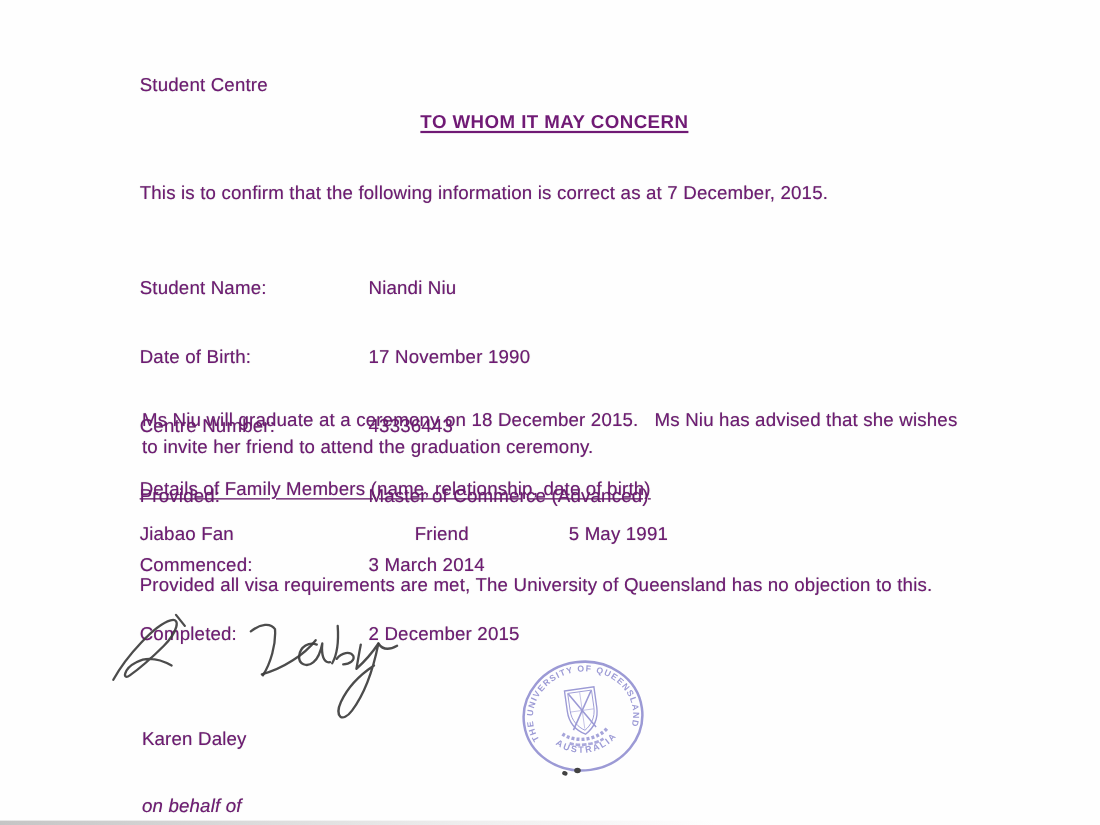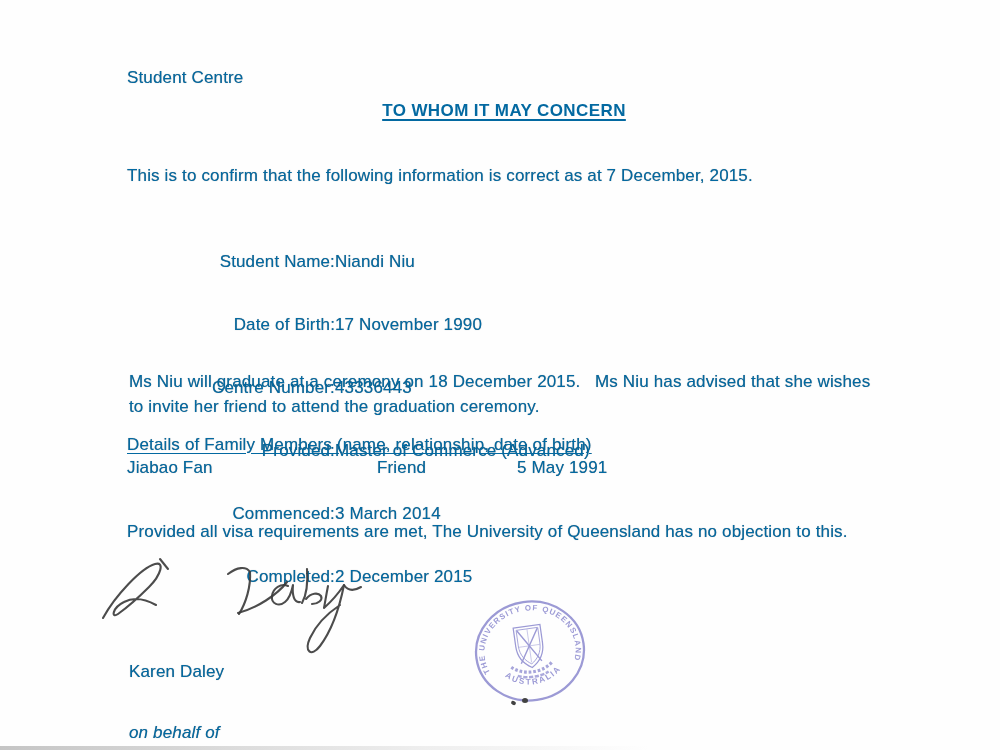--- a/index.html
+++ b/index.html
@@ -3,21 +3,21 @@
 <meta charset="utf-8">
 <style>
   html, body { margin: 0; padding: 0; background: #ffffff; }
   .page {
     position: relative;
     width: 1000px;
     height: 750px;
     background: #fefefe;
     overflow: hidden;
     font-family: "Liberation Sans", sans-serif;
-    color: #0369a1;
+    color: #701a75;
   }
   .page * { box-sizing: border-box; }
   .abs { position: absolute; }
 
   .txt {
     font-size: 17px;
     letter-spacing: 0.15px;
     text-shadow: 0 0 0.7px rgba(45,45,45,0.55);
     white-space: pre-wrap;
   }
@@ -32,30 +32,30 @@
     letter-spacing: 0.4px;
     text-decoration: underline;
     text-underline-offset: 3px;
     text-decoration-thickness: 1.5px;
   }
 
   .intro { left: 127px; top: 166px; width: 800px; }
 
   .details { left: 127px; top: 209px; line-height: 21px; }
   .details .row { display: flex; }
-  .details .label { width: 208px; text-align: right; }
+  .details .label { width: 208px; }
 
   .grad { left: 129px; top: 369px; width: 748px; line-height: 25px; }
 
   .family-heading {
     left: 127px; top: 435px;
     text-decoration: underline;
     text-underline-offset: 3px;
   }
-  .family-row { left: 127px; top: 458px; display: flex; }
+  .family-row { left: 127px; top: 476px; display: flex; }
   .family-row .fname { width: 210px; }
   .family-row .frel  { width: 140px; margin-left: 40px; }
 
   .closing { left: 127px; top: 520px; width: 785px; line-height: 24.5px; }
 
   .signature-svg { left: 97px; top: 548px; }
   .signature-svg path {
     fill: none;
     stroke: #3d3d3d;
     stroke-width: 2.1;

